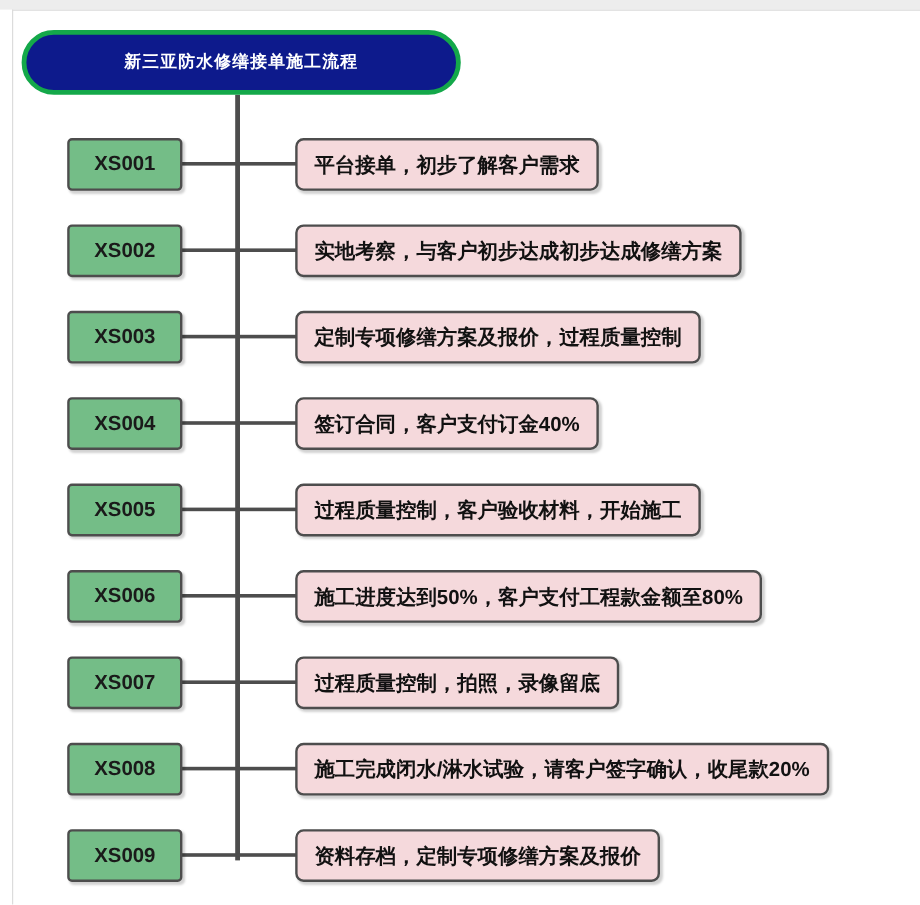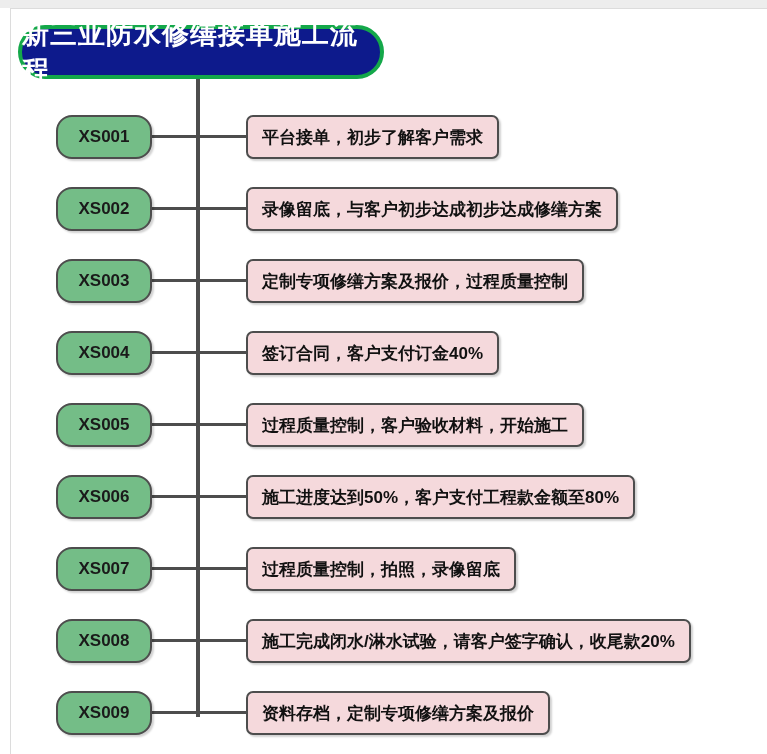--- a/index.html
+++ b/index.html
@@ -48,21 +48,21 @@
     width: 366px;
     height: 54px;
     box-sizing: border-box;
     background: #0d1a8c;
     border: 4px solid #14a84a;
     border-radius: 28px;
     display: flex;
     align-items: center;
     justify-content: center;
     color: #ffffff;
-    font-size: 27px;
+    font-size: 14px;
     font-weight: bold;
     letter-spacing: 1px;
     z-index: 5;
   }
 
   
   .spine {
     position: absolute;
     left: 196px;
     top: 79px;
@@ -91,21 +91,21 @@
 
   .code-box {
     position: absolute;
     left: 56px;
     top: 0;
     width: 96px;
     height: 44px;
     box-sizing: border-box;
     background: #74bd87;
     border: 2px solid #4d4d4d;
-    border-radius: 16px;
+    border-radius: 4px;
     display: flex;
     align-items: center;
     justify-content: center;
     font-size: 17px;
     font-weight: bold;
     color: #1a1a1a;
     box-shadow: 2px 2px 2px rgba(0,0,0,0.18);
     z-index: 4;
   }
 
@@ -146,21 +146,21 @@
 
   <div id="rows">
       <div class="row" style="top: 115px;">
         <div class="connector"></div>
         <div class="code-box">XS001</div>
         <div class="desc-box">平台接单，初步了解客户需求</div>
       </div>
       <div class="row" style="top: 187px;">
         <div class="connector"></div>
         <div class="code-box">XS002</div>
-        <div class="desc-box">录像留底，与客户初步达成初步达成修缮方案</div>
+        <div class="desc-box">实地考察，与客户初步达成初步达成修缮方案</div>
       </div>
       <div class="row" style="top: 259px;">
         <div class="connector"></div>
         <div class="code-box">XS003</div>
         <div class="desc-box">定制专项修缮方案及报价，过程质量控制</div>
       </div>
       <div class="row" style="top: 331px;">
         <div class="connector"></div>
         <div class="code-box">XS004</div>
         <div class="desc-box">签订合同，客户支付订金40%</div>

